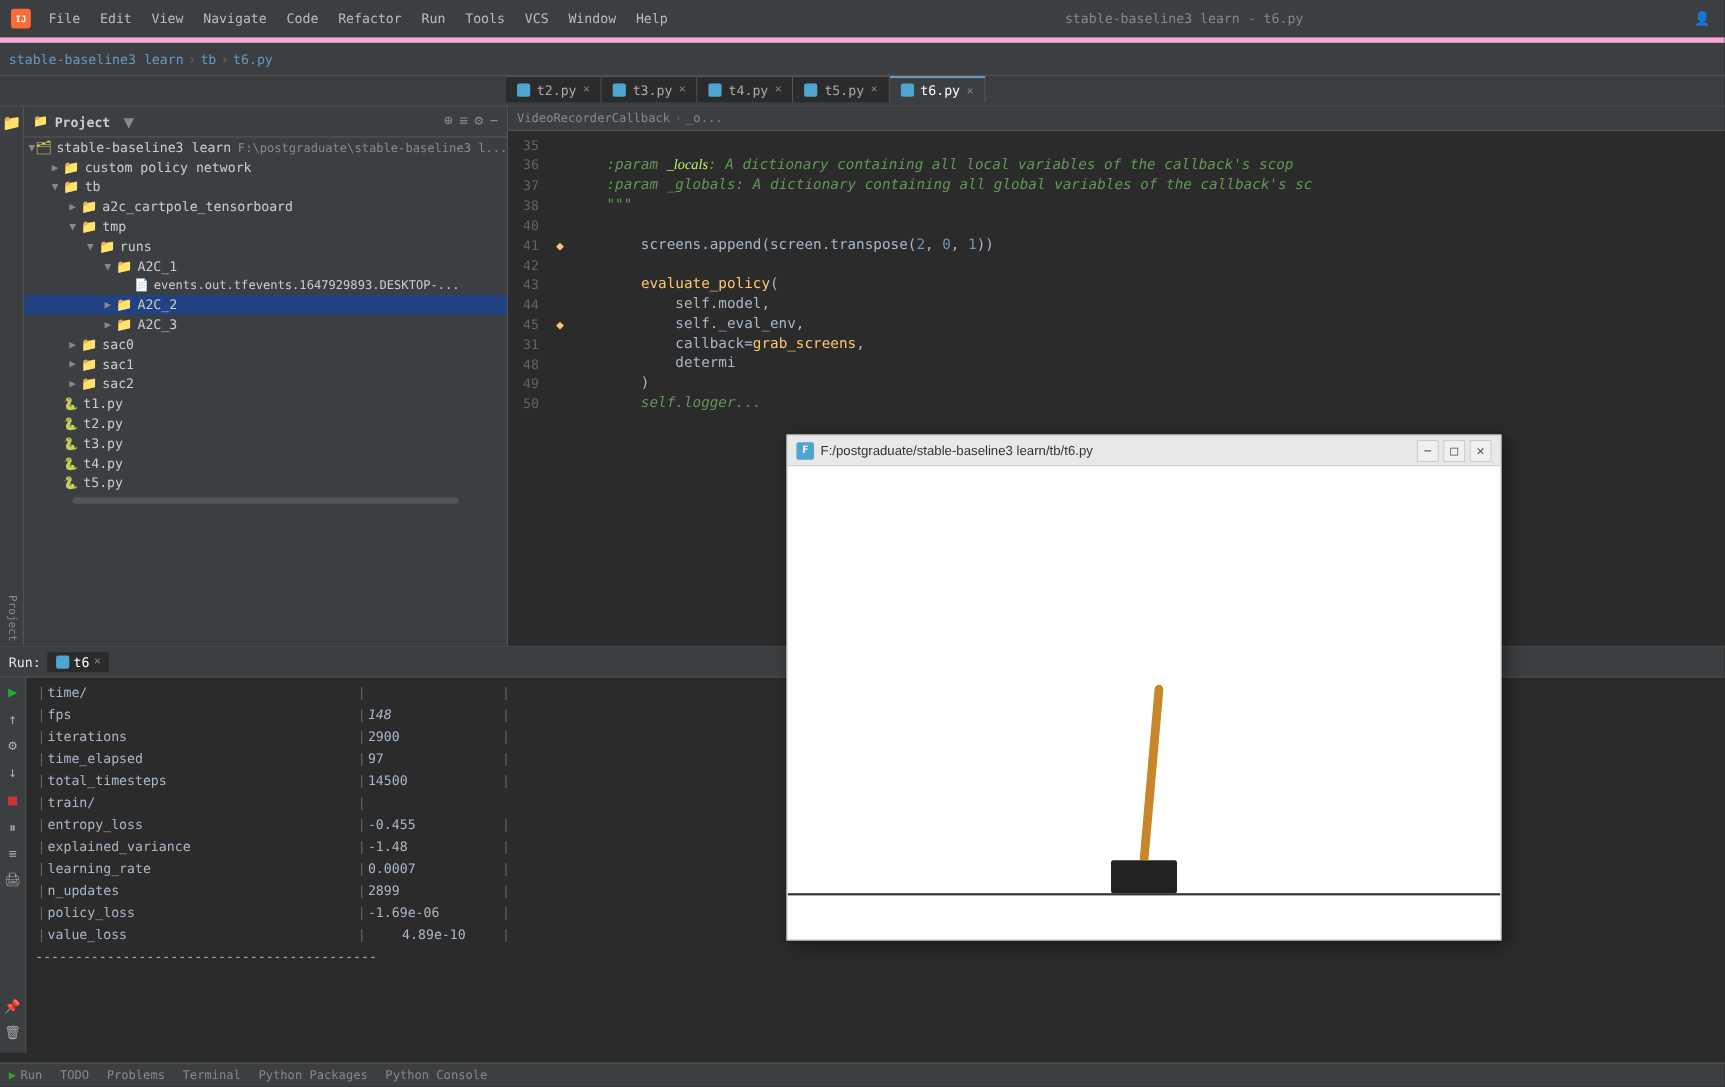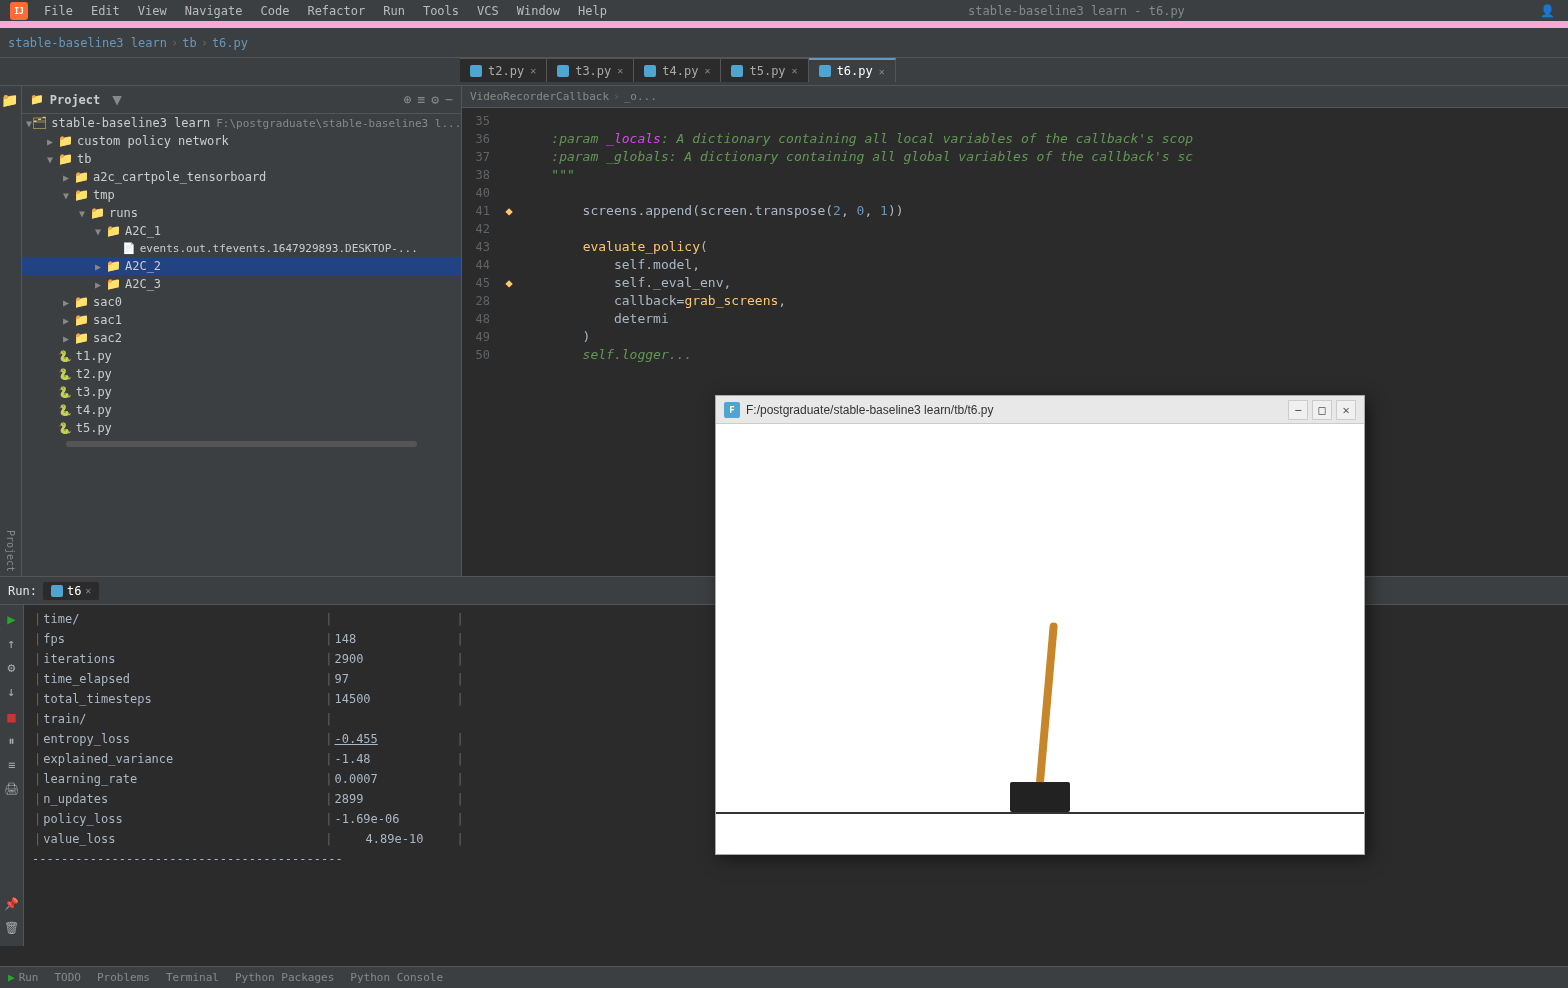--- a/index.html
+++ b/index.html
@@ -7,26 +7,26 @@
       width: 1568px;
       height: 988px;
       background: #2b2b2b;
       font-family: 'Consolas', 'Monaco', monospace;
       overflow: hidden;
       position: relative;
     }
 
     
     .title-bar {
-      height: 28px;
+      height: 39px;
       background: #3c3f41;
       display: flex;
       align-items: center;
       padding: 4px 10px;
-      border-bottom: 7px solid #f9a8d4;
+      border-bottom: 5px solid #f9a8d4;
     }
     .title-bar-logo {
       width: 18px;
       height: 18px;
       margin-right: 8px;
       background: #ff6b35;
       border-radius: 3px;
       display: flex; align-items: center; justify-content: center;
       font-size: 10px; color: white; font-weight: bold;
     }
@@ -568,21 +568,21 @@
 
         <div class="code-line">
           <span class="line-number">35</span>
           <span class="line-gutter"></span>
           <span class="line-content"></span>
         </div>
 
         <div class="code-line">
           <span class="line-number">36</span>
           <span class="line-gutter"></span>
-          <span class="line-content cm">    :param <span style="color:#d946ef;">_locals</span>: A dictionary containing all local variables of the callback's scop</span>
+          <span class="line-content cm">    :param <span style="color:#bef264;font-family:Liberation Serif, serif;">_locals</span>: A dictionary containing all local variables of the callback's scop</span>
         </div>
 
         <div class="code-line">
           <span class="line-number">37</span>
           <span class="line-gutter"></span>
           <span class="line-content cm">    :param <span style="color:#629755;">_globals</span>: A dictionary containing all global variables of the callback's sc</span>
         </div>
 
         <div class="code-line">
           <span class="line-number">38</span>
@@ -620,21 +620,21 @@
           <span class="line-content">            self.model,</span>
         </div>
 
         <div class="code-line">
           <span class="line-number">45</span>
           <span class="line-gutter" style="color:#ffc66d; font-size:12px;">◆</span>
           <span class="line-content">            self._eval_env,</span>
         </div>
 
         <div class="code-line">
-          <span class="line-number">28</span>
+          <span class="line-number">31</span>
           <span class="line-gutter"></span>
           <span class="line-content">            callback=<span class="fn">grab_screens</span>,</span>
         </div>
 
 
         <div class="code-line">
           <span class="line-number">48</span>
           <span class="line-gutter"></span>
           <span class="line-content">            determi</span>
         </div>
@@ -688,21 +688,21 @@
           <span class="console-pipe">|</span>
           <span class="console-cell" style="width:280px; display:inline-block;">    time/</span>
           <span class="console-pipe">|</span>
           <span class="console-cell" style="width:120px; display:inline-block;"></span>
           <span class="console-pipe">|</span>
         </div>
         <div class="console-row">
           <span class="console-pipe">|</span>
           <span class="console-cell" style="width:280px; display:inline-block;">       fps</span>
           <span class="console-pipe">|</span>
-          <span class="console-cell" style="width:120px; display:inline-block;"> 148</span>
+          <span class="console-cell" style="width:120px; display:inline-block;font-style:italic;"> 148</span>
           <span class="console-pipe">|</span>
         </div>
         <div class="console-row">
           <span class="console-pipe">|</span>
           <span class="console-cell" style="width:280px; display:inline-block;">       iterations</span>
           <span class="console-pipe">|</span>
           <span class="console-cell" style="width:120px; display:inline-block;"> 2900</span>
           <span class="console-pipe">|</span>
         </div>
         <div class="console-row">
@@ -723,21 +723,21 @@
           <span class="console-pipe">|</span>
           <span class="console-cell" style="width:280px; display:inline-block;"> train/</span>
           <span class="console-pipe">|</span>
           <span class="console-cell" style="width:120px; display:inline-block;"></span>
           <span class="console-pipe"></span>
         </div>
         <div class="console-row">
           <span class="console-pipe">|</span>
           <span class="console-cell" style="width:280px; display:inline-block;">       entropy_loss</span>
           <span class="console-pipe">|</span>
-          <span class="console-cell" style="width:120px; display:inline-block;text-decoration:underline;"> -0.455</span>
+          <span class="console-cell" style="width:120px; display:inline-block;"> -0.455</span>
           <span class="console-pipe">|</span>
         </div>
         <div class="console-row">
           <span class="console-pipe">|</span>
           <span class="console-cell" style="width:280px; display:inline-block;">       explained_variance</span>
           <span class="console-pipe">|</span>
           <span class="console-cell" style="width:120px; display:inline-block;"> -1.48</span>
           <span class="console-pipe">|</span>
         </div>
         <div class="console-row">

